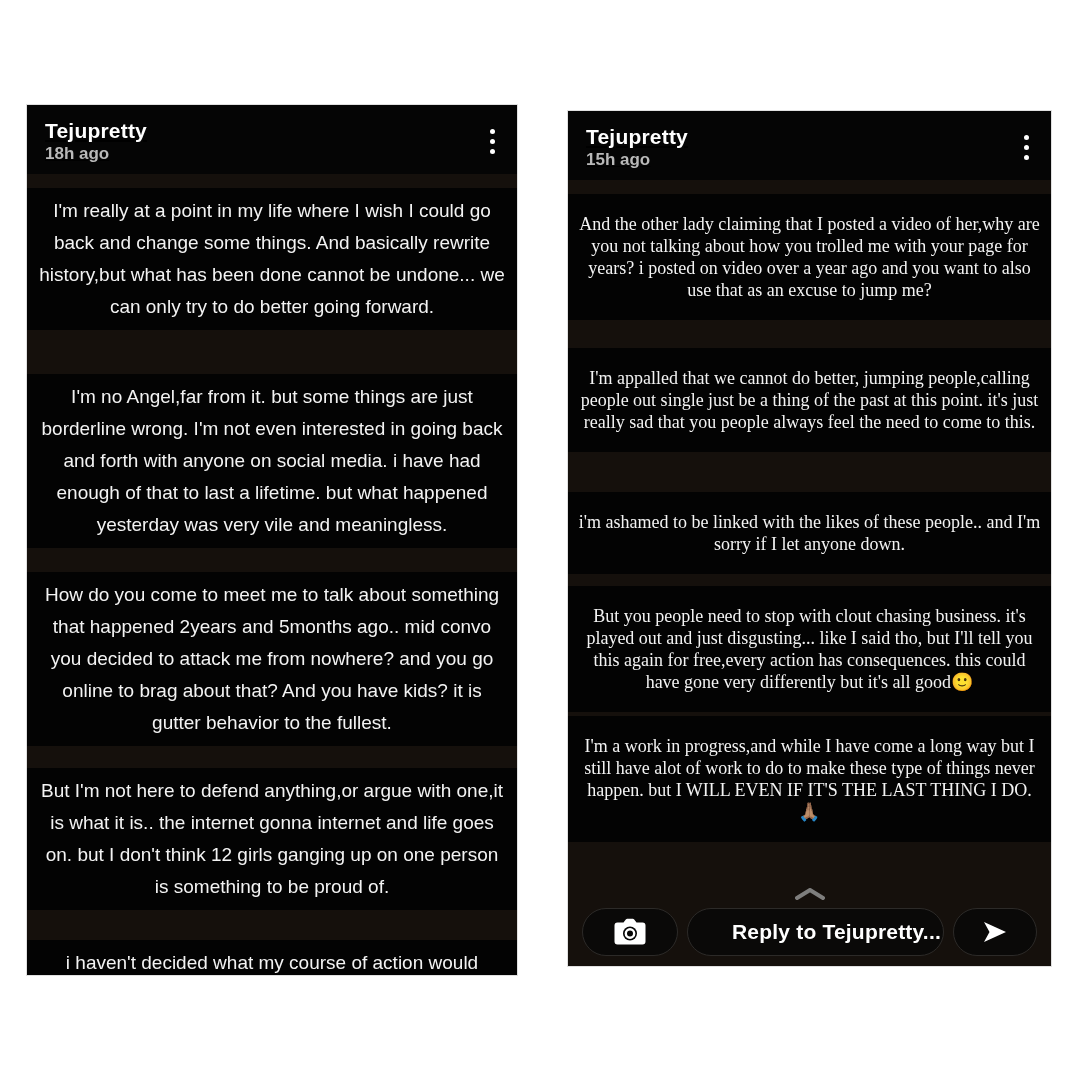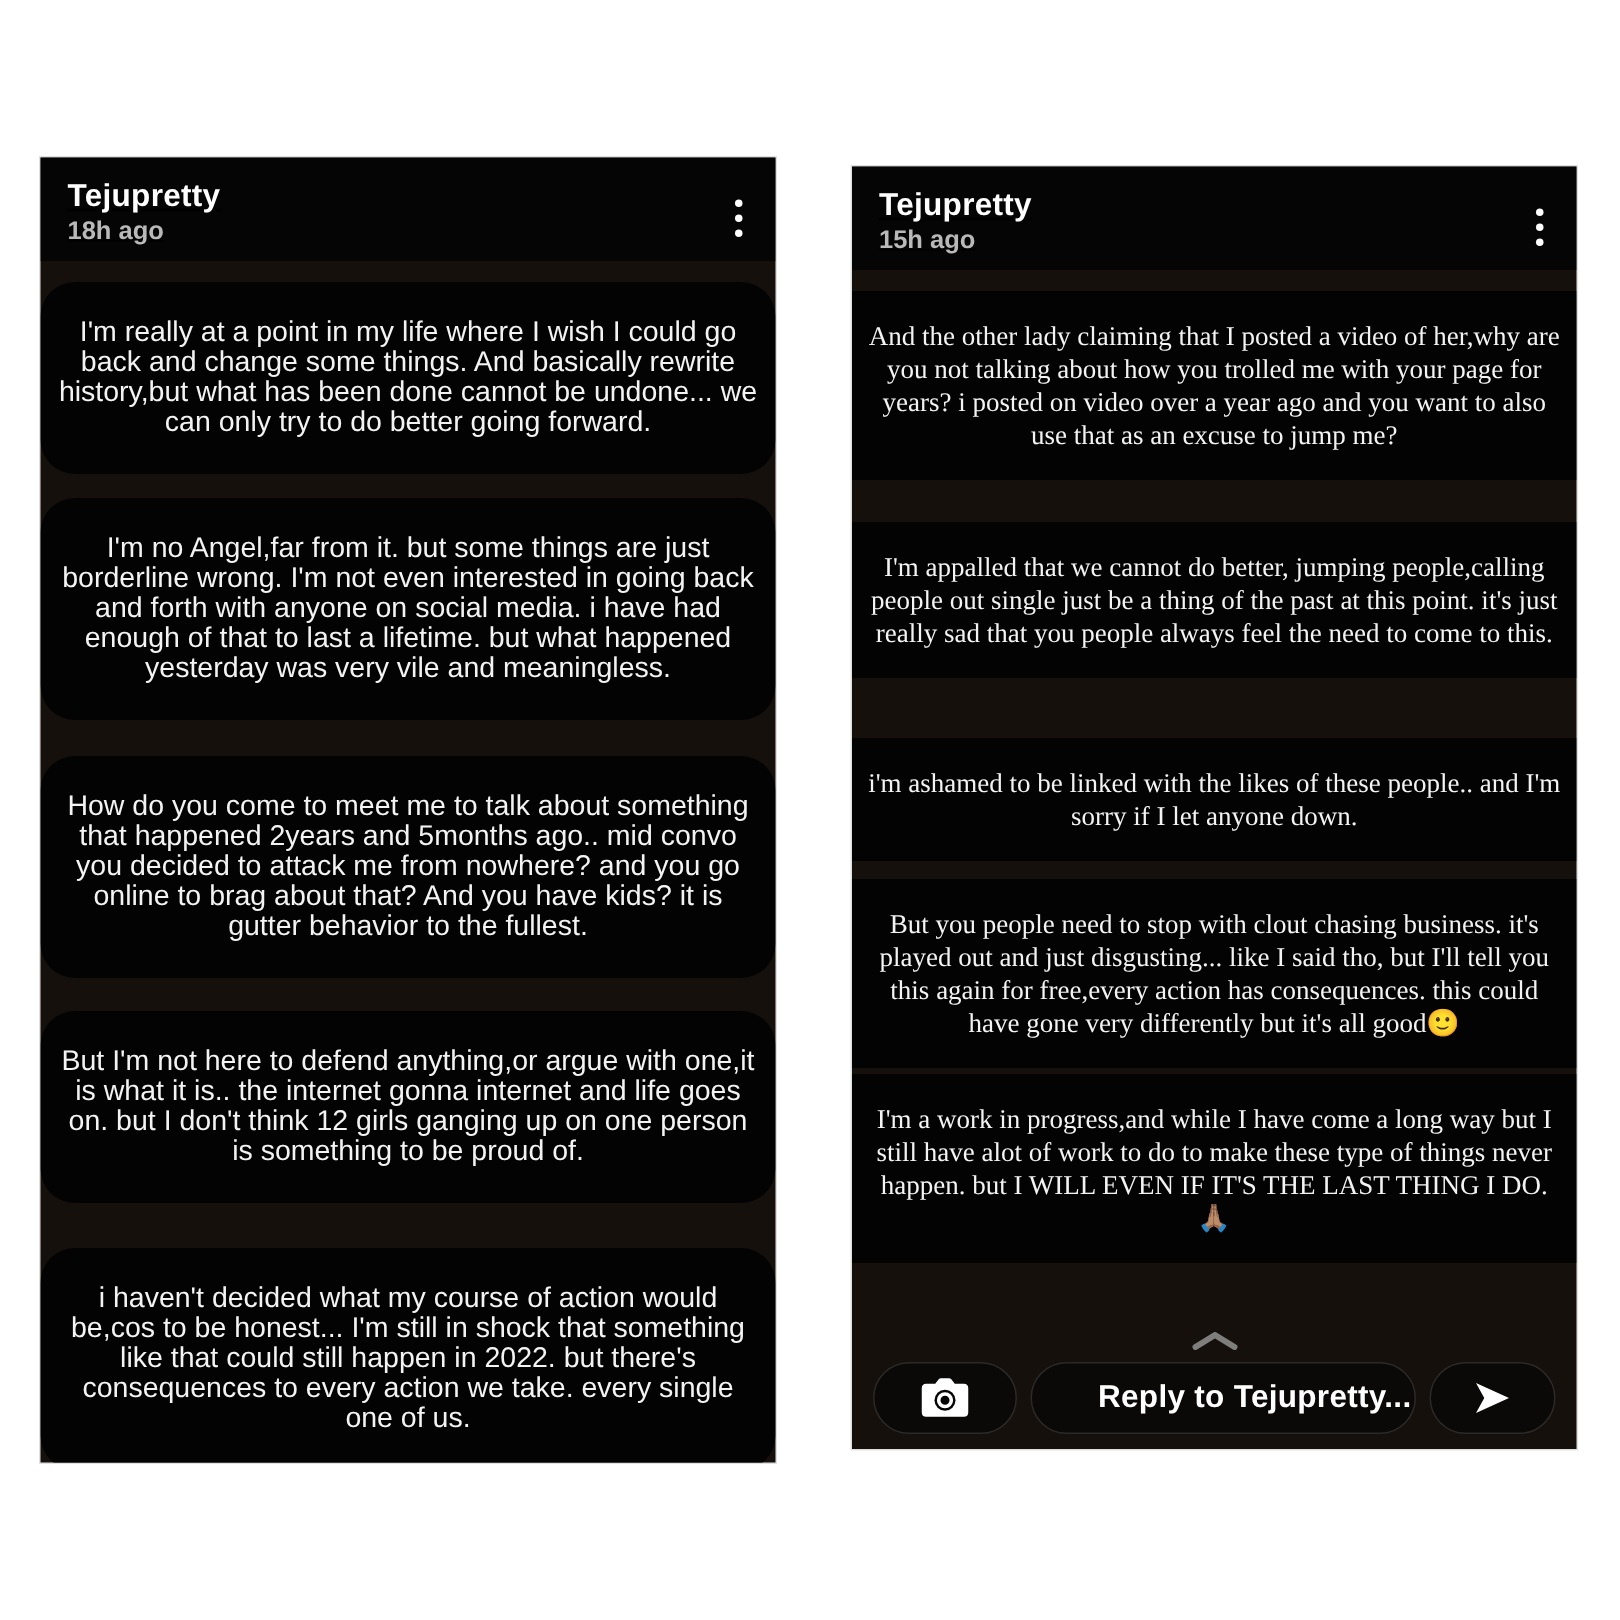--- a/index.html
+++ b/index.html
@@ -8,30 +8,30 @@
     font-family:"Liberation Sans", sans-serif;overflow:hidden;
   }
   .panel{
     position:absolute;background:#15100c;display:flex;flex-direction:column;
     overflow:hidden;box-shadow:0 0 0 1px rgba(0,0,0,0.12);
   }
   #panel-left{left:27px;top:105px;width:490px;height:870px;}
   #panel-right{left:568px;top:111px;width:483px;height:855px;}
   .story-header{
     background:#050505;padding:13px 18px 10px 18px;display:flex;
-    justify-content:space-between;align-items:flex-end;text-decoration:underline;
+    justify-content:space-between;align-items:center;text-decoration:underline;
   }
   .username{color:#ffffff;font-weight:bold;font-size:21px;line-height:26px;letter-spacing:.2px;}
   .timestamp{color:#b9b9b9;font-size:17px;line-height:20px;font-weight:bold;}
   .kebab{display:flex;flex-direction:column;gap:5px;padding:6px 4px;cursor:pointer;}
   .kebab span{width:5px;height:5px;border-radius:50%;background:#ffffff;display:block;}
   .strip{
     background:#030303;color:#f3f3f3;text-align:center;
   }
-  #panel-left .strip{font-size:19px;line-height:20px;padding:24px 10px;border-radius:23px;}
+  #panel-left .strip{font-size:19px;line-height:32px;padding:7px 10px;}
   #panel-right .strip{font-size:18px;line-height:22px;padding:19px 10px;font-family:Liberation Serif, serif;}
   .bottom-group{margin-top:auto;position:relative;padding:0 14px 10px 14px;}
   .chevron-wrap{display:flex;justify-content:center;margin-bottom:8px;}
   .chevron-overlay{
     position:absolute;left:0;right:0;bottom:66px;display:flex;justify-content:center;
     pointer-events:none;opacity:.9;
   }
   .reply-row{display:flex;gap:9px;align-items:center;}
   .pill{
     border:1.5px solid #2c2a28;border-radius:26px;height:48px;background:#0a0908;
@@ -53,21 +53,21 @@
       <div class="timestamp">18h ago</div>
     </div>
     <div class="kebab">
       <span></span>
         <span></span>
         <span></span>
     </div>
   </div>
 
   <div class="strip" style="margin-top:14px">I'm really at a point in my life where I wish I could go back and change some things.  And basically rewrite history,but what has been done cannot be undone... we can only try to do better going forward.</div>
-  <div class="strip" style="margin-top:16px">I'm no Angel,far from it. but some things are just borderline wrong. I'm not even interested in going back and forth with anyone on social media. i have had enough of that to last a lifetime. but what happened yesterday was very vile and meaningless.</div>
+  <div class="strip" style="margin-top:44px">I'm no Angel,far from it. but some things are just borderline wrong. I'm not even interested in going back and forth with anyone on social media. i have had enough of that to last a lifetime. but what happened yesterday was very vile and meaningless.</div>
   <div class="strip" style="margin-top:24px">How do you come to meet me to talk about something that happened 2years and 5months ago.. mid convo you decided to attack me from nowhere? and you go online to brag about that? And you have kids? it is gutter behavior to the fullest.</div>
   <div class="strip" style="margin-top:22px">But I'm not here to defend anything,or argue with one,it is what it is.. the internet gonna internet and life goes on. but I don't think 12 girls ganging up on one person is something to be proud of.</div>
   <div class="strip" style="margin-top:30px">i haven't decided what my course of action would be,cos to be honest... I'm still in shock that something like that could still happen in 2022. but there's consequences to every action we take. every single one of us.</div>
 
   <div class="bottom-group">
     <div class="chevron-wrap">
       <svg class="icon" width="34" height="13" viewBox="0 0 34 13">
         <polyline points="4,11 17,3 30,11" fill="none" stroke="#999999" stroke-width="4" stroke-linecap="round" stroke-linejoin="round"></polyline>
       </svg>
     </div>

